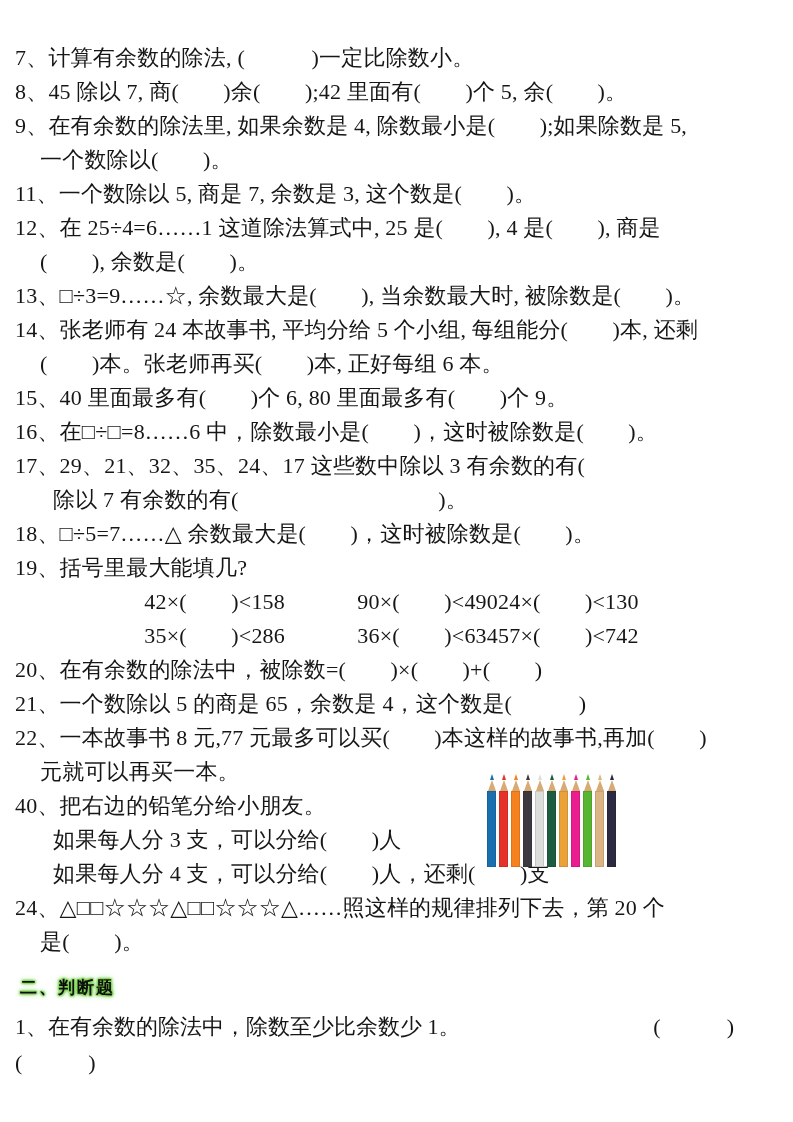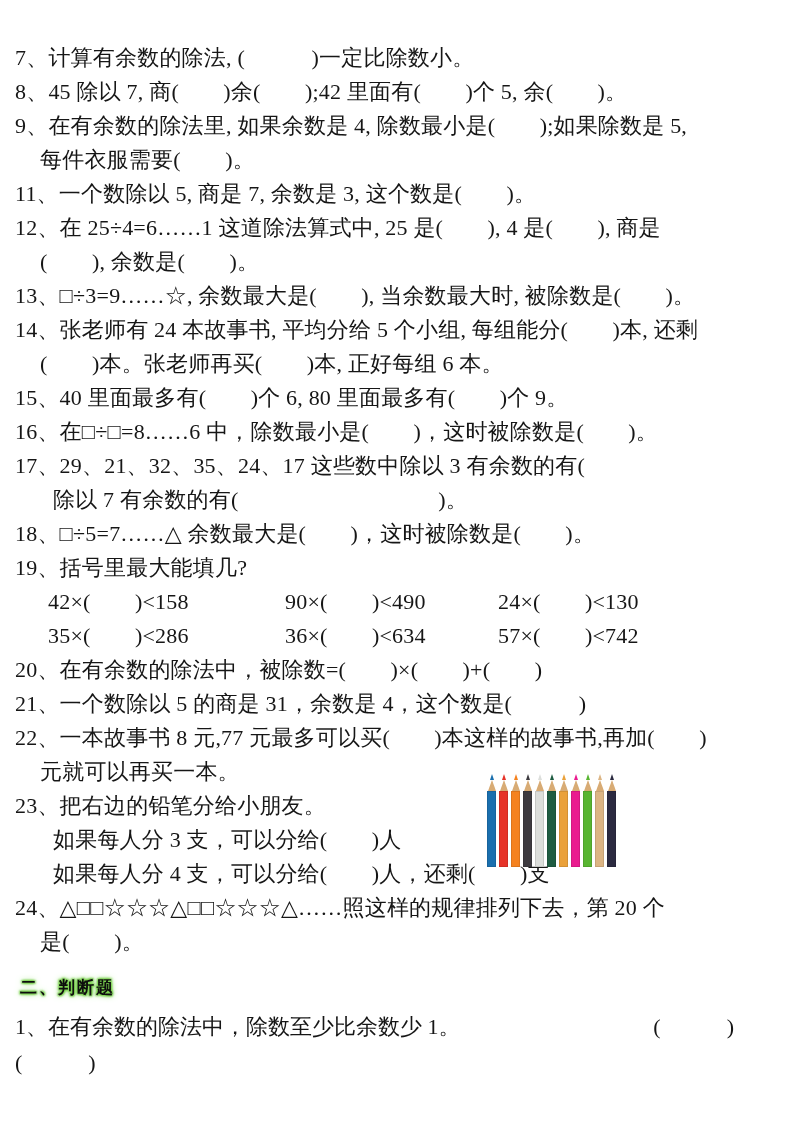--- a/index.html
+++ b/index.html
@@ -14,21 +14,21 @@
     box-sizing: border-box;
     padding: 41px 10px 0 15px;
     font-family: "Liberation Serif", "DejaVu Serif", serif;
     font-size: 22px;
     line-height: 34px;
     color: #161616;
   }
   .q { margin: 0; white-space: nowrap; letter-spacing: 0.2px; }
   .cont  { padding-left: 25px; }
   .cont2 { padding-left: 38px; }
-  .q19-row { display: flex; padding-left: 33px; }
+  .q19-row { display: flex; padding-left: 33px; text-align: right; }
   .q19-col { display: inline-block; white-space: nowrap; }
   .q19-row .q19-col:nth-child(1) { width: 237px; }
   .q19-row .q19-col:nth-child(2) { width: 213px; }
   .part2-heading {
     margin: 10px 0 2px 5px;
     font-size: 17px;
     line-height: 38px;
     font-weight: bold;
     color: #0d0d0d;
     letter-spacing: 2px;
@@ -68,21 +68,21 @@
   }
 </style>
 </head>
 <body>
 
 <div class="page" style="background: rgb(255, 255, 255); color: rgb(22, 22, 22);">
 
   <p class="q">7、计算有余数的除法, (　　　)一定比除数小。</p>
   <p class="q">8、45 除以 7, 商(　　)余(　　);42 里面有(　　)个 5, 余(　　)。</p>
   <p class="q">9、在有余数的除法里, 如果余数是 4, 除数最小是(　　);如果除数是 5,</p>
-  <p class="q cont">每件衣服需要(　　)。</p>
+  <p class="q cont">一个数除以(　　)。</p>
   <p class="q">11、一个数除以 5, 商是 7, 余数是 3, 这个数是(　　)。</p>
   <p class="q">12、在 25÷4=6……1 这道除法算式中, 25 是(　　), 4 是(　　), 商是</p>
   <p class="q cont">(　　), 余数是(　　)。</p>
   <p class="q">13、□÷3=9……☆, 余数最大是(　　), 当余数最大时, 被除数是(　　)。</p>
   <p class="q">14、张老师有 24 本故事书, 平均分给 5 个小组, 每组能分(　　)本, 还剩</p>
   <p class="q cont">(　　)本。张老师再买(　　)本, 正好每组 6 本。</p>
   <p class="q">15、40 里面最多有(　　)个 6, 80 里面最多有(　　)个 9。</p>
   <p class="q">16、在□÷□=8……6 中，除数最小是(　　)，这时被除数是(　　)。</p>
   <p class="q">17、29、21、32、35、24、17 这些数中除以 3 有余数的有(　　　　　　　　　　　)</p>
   <p class="q cont2">除以 7 有余数的有(　　　　　　　　　)。</p>
@@ -94,24 +94,24 @@
     <span class="q19-col">90×(　　)&lt;490</span>
     <span class="q19-col">24×(　　)&lt;130</span>
   </div>
   <div class="q q19-row">
     <span class="q19-col">35×(　　)&lt;286</span>
     <span class="q19-col">36×(　　)&lt;634</span>
     <span class="q19-col">57×(　　)&lt;742</span>
   </div>
 
   <p class="q">20、在有余数的除法中，被除数=(　　)×(　　)+(　　)</p>
-  <p class="q">21、一个数除以 5 的商是 31，余数是 4，这个数是(　　　)</p>
+  <p class="q">21、一个数除以 5 的商是 65，余数是 4，这个数是(　　　)</p>
   <p class="q">22、一本故事书 8 元,77 元最多可以买(　　)本这样的故事书,再加(　　)</p>
   <p class="q cont">元就可以再买一本。</p>
-  <p class="q">23、把右边的铅笔分给小朋友。</p>
+  <p class="q">40、把右边的铅笔分给小朋友。</p>
   <p class="q cont2">如果每人分 3 支，可以分给(　　)人</p>
   <p class="q cont2">如果每人分 4 支，可以分给(　　)人，还剩(　　)支</p>
   <p class="q">24、△□□☆☆☆△□□☆☆☆△……照这样的规律排列下去，第 20 个</p>
   <p class="q cont">是(　　)。</p>
 
   <h2 class="part2-heading" style="text-shadow: rgb(123, 210, 79) -1px -1px 2px, rgb(123, 210, 79) 1px -1px 2px, rgb(123, 210, 79) -1px 1px 2px, rgb(123, 210, 79) 1px 1px 2px, rgb(123, 210, 79) 0px 0px 6px;">二、判断题</h2>
 
   <div class="judge-row">
     <span class="judge-text">1、在有余数的除法中，除数至少比余数少 1。</span>
     <span class="judge-blank">(　　　)</span>

